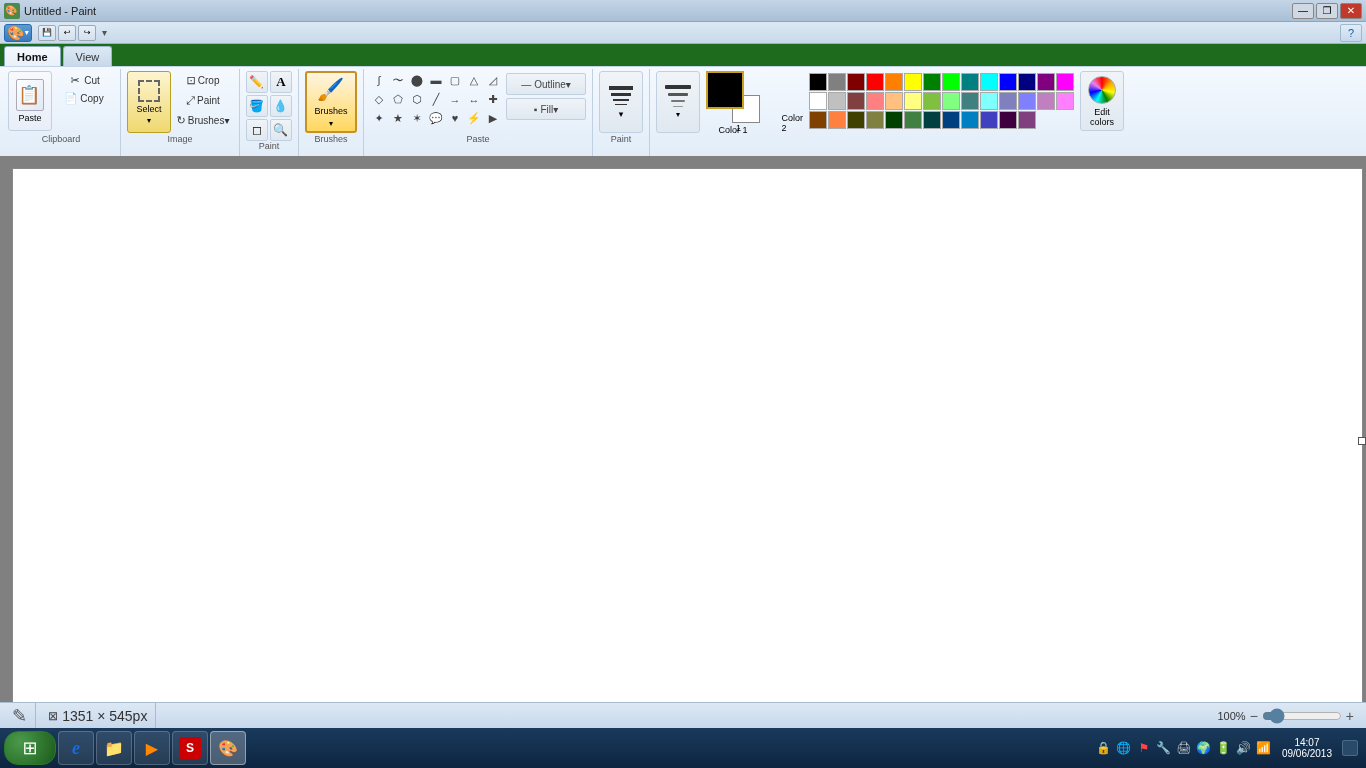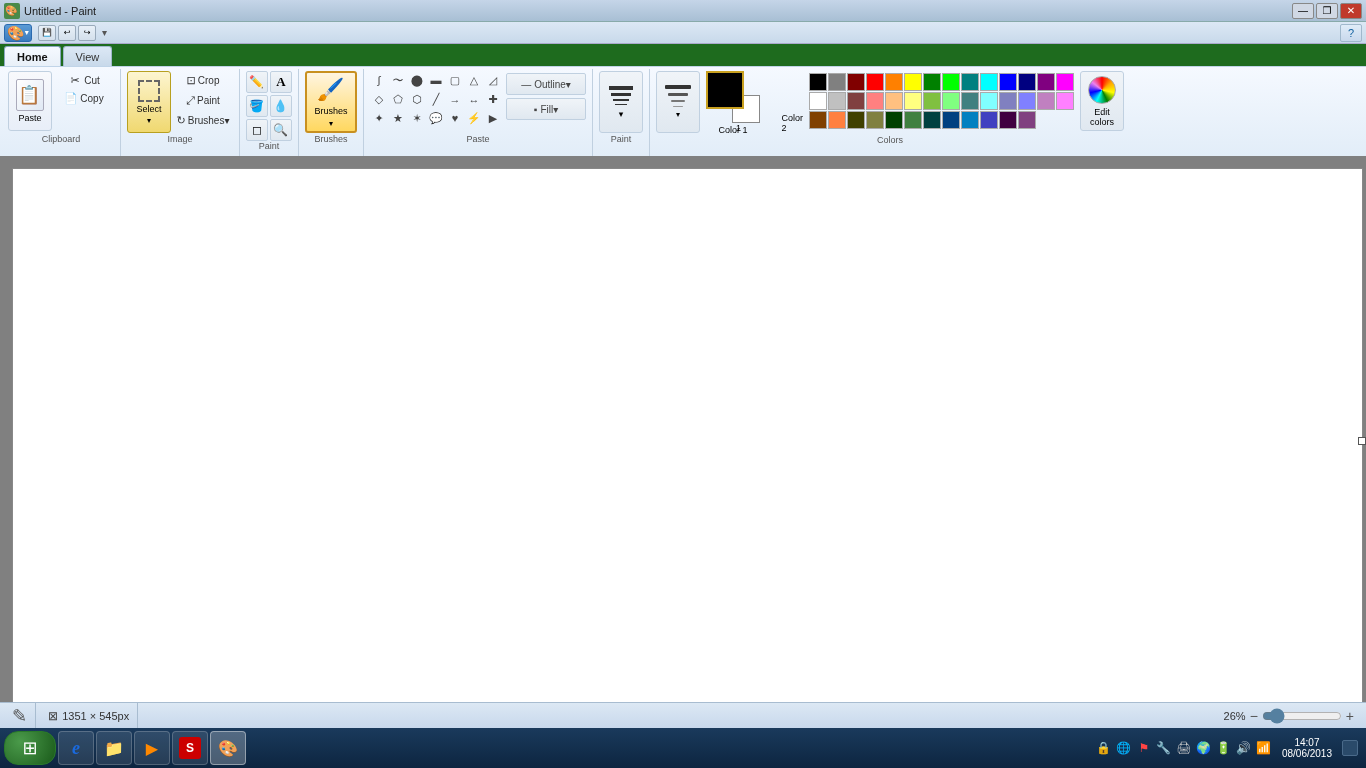--- a/index.html
+++ b/index.html
@@ -679,21 +679,20 @@
               <div class="color-swatch" style="background:#400040;"></div>
               <div class="color-swatch" style="background:#804080;"></div>
             </div>
           </div>
 
           <div class="edit-colors-btn">
             <div class="rainbow-icon"></div>
             <span>Edit colors</span>
           </div>
         </div>
-        <div class="ribbon-group-label">Colors</div>
       </div>
 
     </div>
   </div>
 
   <div class="main-area">
     <div class="canvas-wrapper">
       <div style="position:relative;display:inline-block;">
         <div class="paint-canvas">
 
@@ -702,24 +701,24 @@
         </div>
       </div>
     </div>
 
     <div class="status-bar">
       <div class="status-section">
         <span style="font-size:18px;color:#555;cursor:pointer;">✎</span>
       </div>
       <div class="status-section">
         <span style="font-size:12px;color:#444;">⊠</span>
-        <span style="font-size:11px;color:#333;">1351 × 545px</span>
+        <span style="font-size:14px;color:#333;">1351 × 545px</span>
       </div>
       <div class="status-section" style="margin-left:auto;border-right:none;">
-        <span style="font-size:11px;color:#333;">26%</span>
+        <span style="font-size:11px;color:#333;">100%</span>
         <span style="font-size:14px;color:#555;cursor:pointer;">−</span>
         <input type="range" min="10" max="800" value="100" class="zoom-slider" style="">
         <span style="font-size:14px;color:#555;cursor:pointer;">+</span>
       </div>
     </div>
   </div>
 
   <div class="taskbar">
     <div class="start-btn">
       <span>⊞</span>
@@ -750,18 +749,18 @@
       <div class="tray-icon">🌐</div>
       <div class="tray-icon" style="color:#f44;">⚑</div>
       <div class="tray-icon">🔧</div>
       <div class="tray-icon">🖨</div>
       <div class="tray-icon">🌍</div>
       <div class="tray-icon">🔋</div>
       <div class="tray-icon">🔊</div>
       <div class="tray-icon">📶</div>
       <div class="tray-clock">
         <span>14:07</span>
-        <span>08/06/2013</span>
+        <span>09/06/2013</span>
       </div>
       <div style="width:16px;height:16px;background:#2a4a6a;border:1px solid #4a6a8a;border-radius:2px;cursor:pointer;"></div>
     </div>
   </div>
 </div>
 
 </body></html>

